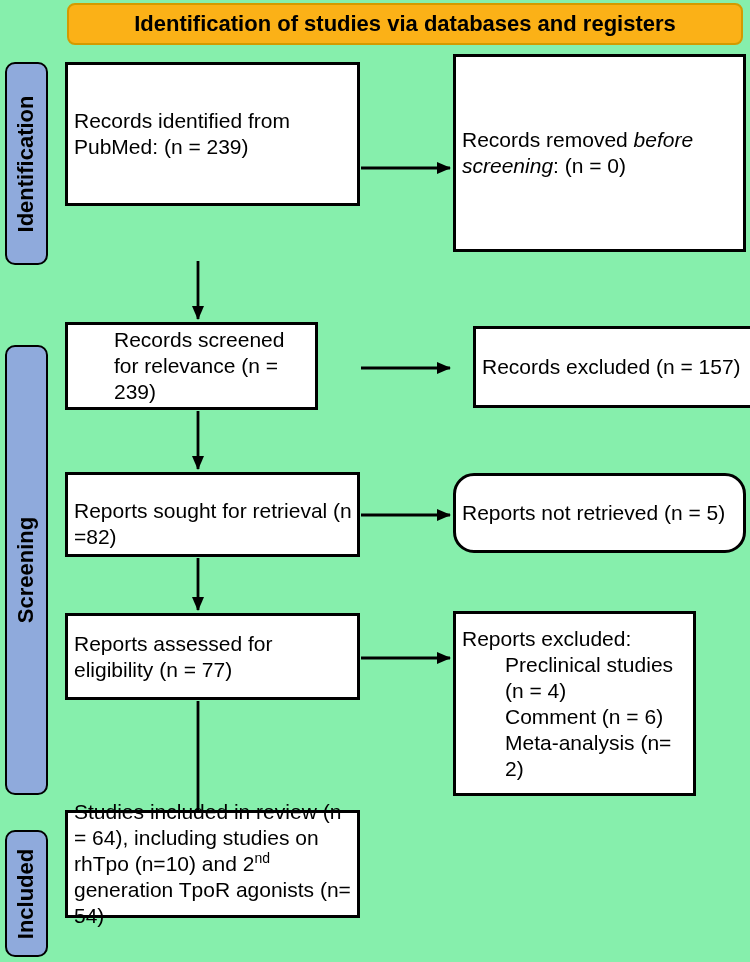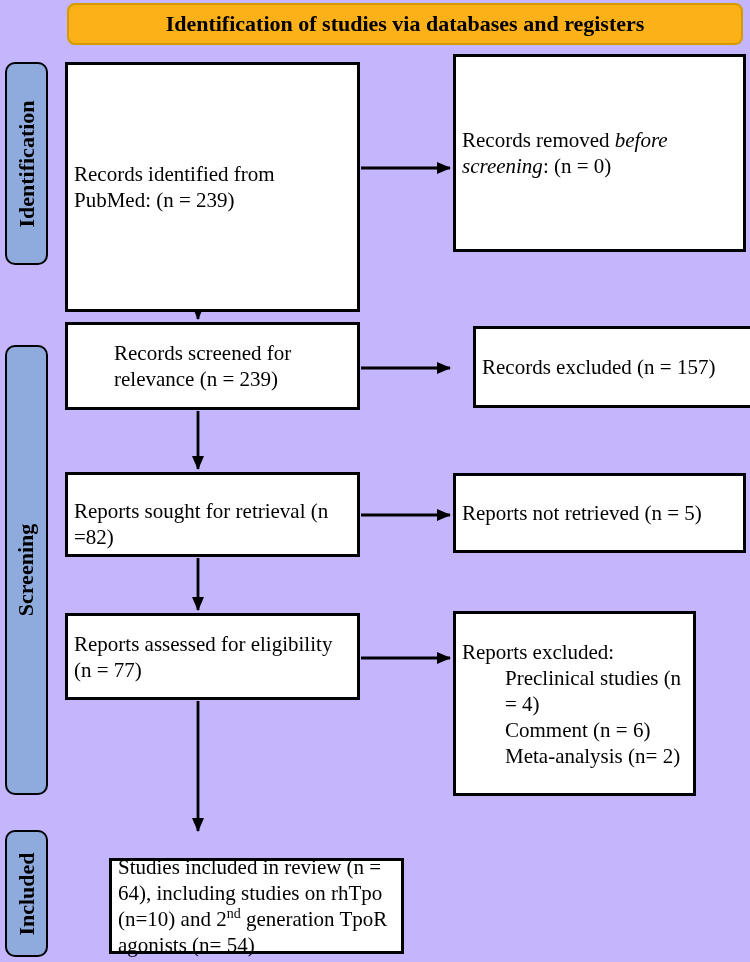--- a/index.html
+++ b/index.html
@@ -1,20 +1,20 @@
 <!DOCTYPE html>
 <html><head>
 <meta charset="utf-8">
 <style>
   html,body { margin:0; padding:0; background:#ffffff; }
   .canvas {
     position:relative;
     width:750px; height:962px;
-    background:#c4b5fd;
-    font-family:Liberation Serif, serif;
+    background:#86efac;
+    font-family:Liberation Sans, sans-serif;
     color:#000;
     overflow:hidden;
   }
   .arrows { position:absolute; left:0; top:0; width:750px; height:962px; }
 
   .banner {
     position:absolute; left:67px; top:3px; width:676px; height:42px;
     box-sizing:border-box;
     background:#FBB117;
     border:2px solid #D49A00;
@@ -49,29 +49,29 @@
     font-size:21px; line-height:26px;
     padding:4px 4px 4px 6px;
     text-align:left;
   }
   .box .txt { margin:0; }
   .it  { font-style:italic; }
   sup  { font-size:14px; line-height:0; }
   .line { margin:0; }
   .line.indent { padding-left:7px;margin-left:36px; }
 
-  .box-identified      { left:65px;  top:62px;  width:295px; height:250px;align-items:center; }
+  .box-identified      { left:65px;  top:62px;  width:295px; height:144px;align-items:center; }
   .box-removed         { left:453px; top:54px;  width:293px; height:198px; }
-  .box-screened        { left:65px;  top:322px; width:295px; height:88px;padding-left:46px;  }
+  .box-screened        { left:65px;  top:322px; width:253px; height:88px;padding-left:46px;  }
   .box-records-excl    { left:473px; top:326px; width:293px; height:82px;  }
   .box-sought          { left:65px;  top:472px; width:295px; height:85px;justify-content:flex-end;  }
-  .box-not-retrieved   { left:453px; top:473px; width:293px; height:80px;  }
+  .box-not-retrieved   { left:453px; top:473px; width:293px; height:80px;border-radius:21px;  }
   .box-assessed        { left:65px;  top:613px; width:295px; height:87px;  }
   .box-reports-excl    { left:453px; top:611px; width:243px; height:185px; }
-  .box-included-review { left:65px;  top:858px; width:295px; height:96px;margin-left:44px; }
+  .box-included-review { left:65px;  top:810px; width:295px; height:108px; }
 </style>
 </head>
 <body>
 
 <div class="canvas">
 
   <svg class="arrows" width="750" height="962" viewBox="0 0 750 962" xmlns="http://www.w3.org/2000/svg">
     <defs>
       <marker id="ah" markerUnits="userSpaceOnUse" markerWidth="14" markerHeight="12" refX="13" refY="6" orient="auto">
         <path d="M0,0 L14,6 L0,12 Z" fill="#000"></path>

